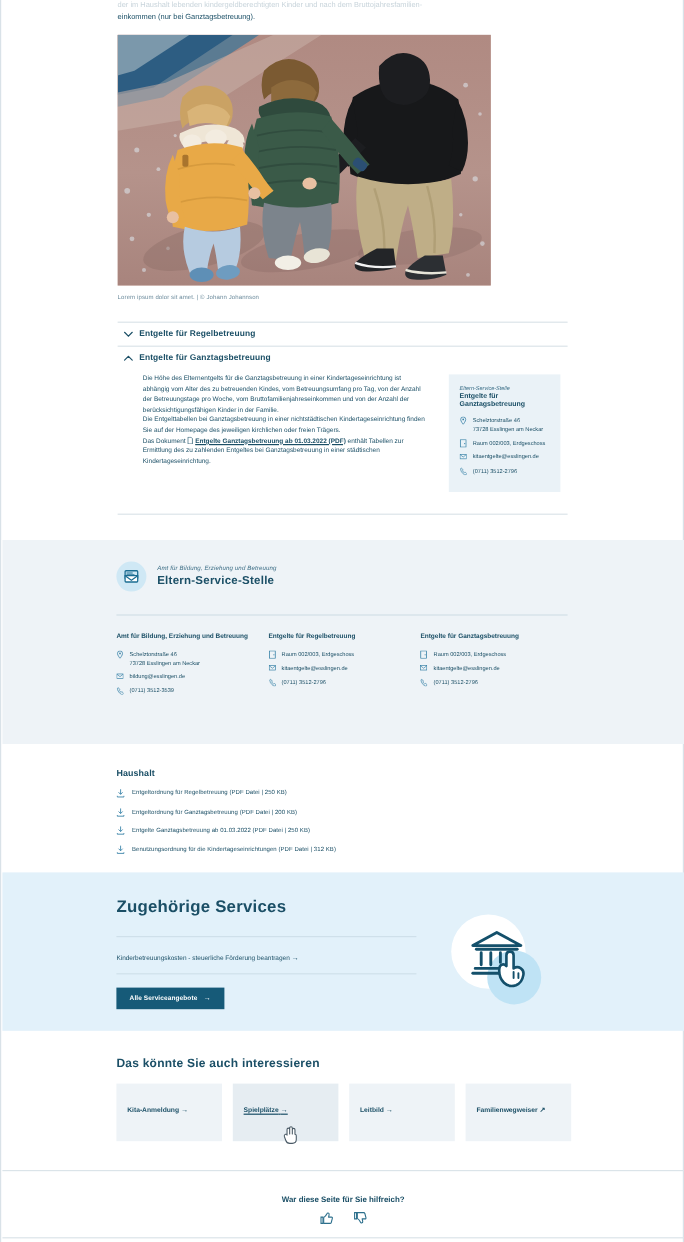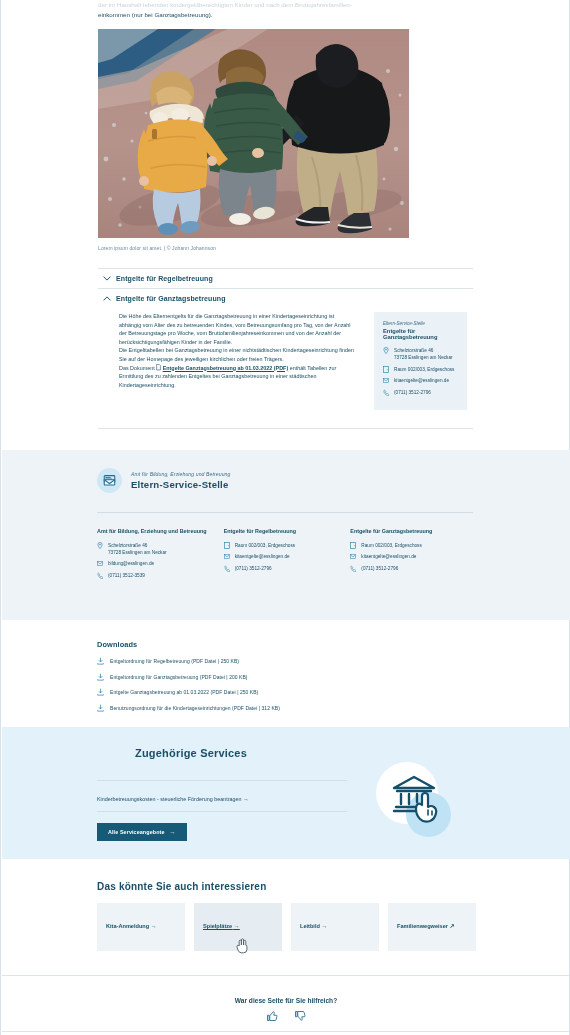--- a/index.html
+++ b/index.html
@@ -105,21 +105,21 @@
   
   .downloads { position: absolute; left: 96px; top: 640px; width: 380px; }
   .dl-title { font-size: 7.4px; font-weight: bold; color: #1b4f66; margin-bottom: 8px; letter-spacing:.1px; }
   .dl-row { display: flex; align-items: center; margin-bottom: 7.5px; }
   .dl-ico { width: 13px; flex:0 0 13px; color:#2e7ca3; }
   .dl-ico svg { width: 7px; height: 8px; display:block; }
   .dl-text { font-size: 5px; color: #1b4f66; letter-spacing:.05px; }
 
   
   .svc-band { top: 727px; height: 132px; background: #e2f1fa; }
-  .svc-title { position:absolute; left:96px; top:747px; font-size:11px; font-weight:bold; color:#1b4f66; letter-spacing:.2px;margin-left:38px; }
+  .svc-title { position:absolute; left:96px; top:747px; font-size:14px; font-weight:bold; color:#1b4f66; letter-spacing:.2px; }
   .svc-list { position:absolute; left:96px; top:780px; width:250px; }
   .svc-row { border-top:1px solid #cfe0ea; border-bottom:1px solid #cfe0ea; padding:6px 0 6px 0; }
   .svc-link { font-size:5.4px; color:#1b4f66; text-decoration:none; }
   .svc-btn {
     position:absolute; left:96px; top:823px;
     background:#165a78; color:#ffffff;
     font-size:5.4px; font-weight:bold;
     padding:6px 11px; display:inline-flex; align-items:center; gap:5px;
     border:none; cursor:pointer; letter-spacing:.1px;
   }
@@ -483,21 +483,21 @@
           <svg viewBox="0 0 9 9">
               <path d="M1.2 1.6 q1.2 -1.2 2 0 l0.8 1.2 q0.4 0.8 -0.4 1.4 q0.6 1.6 2.2 2.4 q0.6 -0.8 1.4 -0.4 l1.2 0.8 q1.2 0.8 0 2 q-1.6 1.4 -4.4 -1.4 q-2.8 -2.8 -2.8 -6z" fill="none" stroke="currentColor" stroke-width="0.8"></path>
             </svg>
         </span>
         <span class="ct">(0711) 3512-2796</span>
       </div>
     </div>
   </div>
 
   <div class="downloads">
-    <div class="dl-title">Downloads</div>
+    <div class="dl-title">Haushalt</div>
 
     <div class="dl-row">
       <span class="dl-ico">
         <svg viewBox="0 0 10 11">
             <path d="M5 0.8 V6.6 M2.6 4.4 L5 6.9 L7.4 4.4" fill="none" stroke="currentColor" stroke-width="1"></path>
             <path d="M1 8.6 V10 H9 V8.6" fill="none" stroke="currentColor" stroke-width="1"></path>
           </svg>
       </span>
       <span class="dl-text">Entgeltordnung für Regelbetreuung (PDF Datei | 250 KB)</span>
     </div>

